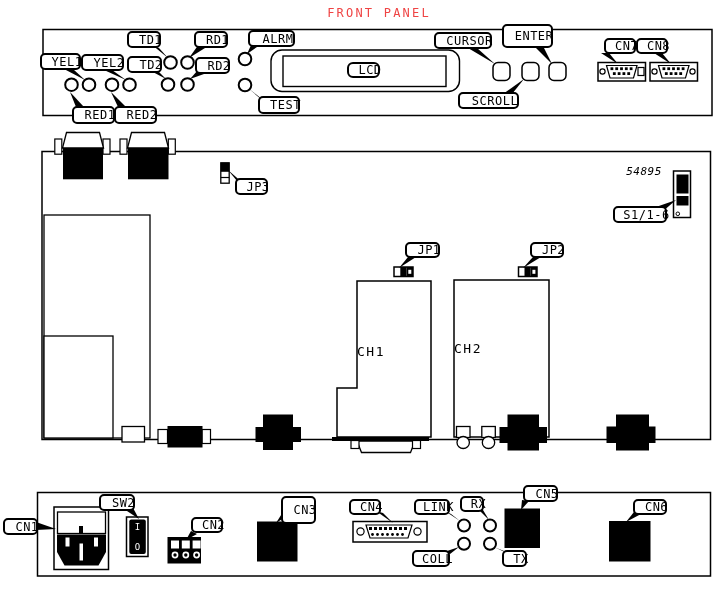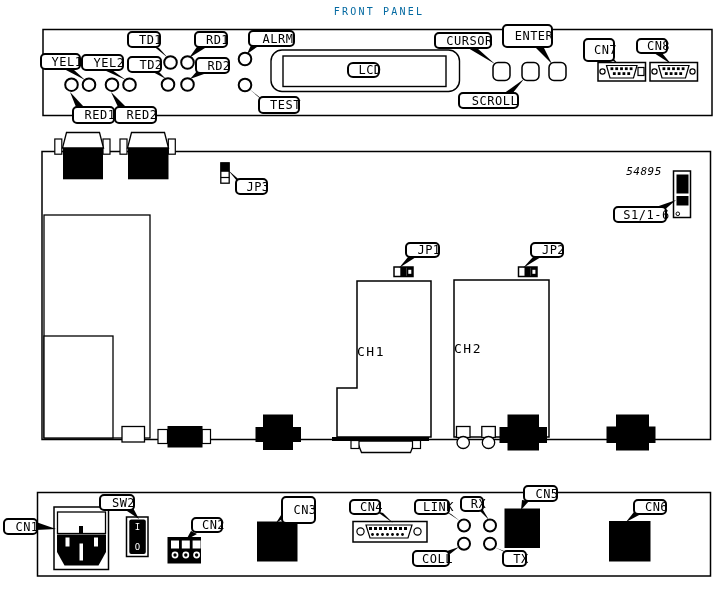--- a/index.html
+++ b/index.html
@@ -1,20 +1,20 @@
 <!DOCTYPE html>
 <html><head>
 <meta charset="utf-8">
 <style>
   html,body{margin:0;padding:0;background:#fff;}
   #stage{position:relative;width:717px;height:610px;background:#fff;overflow:hidden;
          font-family:"DejaVu Sans Mono",monospace;color:#000;}
   #art{position:absolute;left:0;top:0;}
-  .ttl{position:absolute;width:160px;text-align:center;font-size:10px;letter-spacing:2.2px;
-       color:#0369a1;white-space:nowrap;}
+  .ttl{position:absolute;width:160px;text-align:center;font-size:12px;letter-spacing:2.2px;
+       color:#ef4444;white-space:nowrap;}
   .co{position:absolute;box-sizing:border-box;border:2px solid #000;border-radius:5px;
       background:#fff;display:flex;align-items:center;justify-content:center;
       font-size:12px;line-height:1;letter-spacing:0.5px;white-space:nowrap;z-index:3;padding-left:13px;}
   .pn{position:absolute;font-size:11px;letter-spacing:0.5px;white-space:nowrap;z-index:2;font-style:italic;}
   .mod{position:absolute;font-size:13px;letter-spacing:1.5px;z-index:2;}
   .swmark{position:absolute;width:13px;text-align:center;color:#fff;font-size:9px;
           line-height:10px;z-index:3;}
 </style>
 </head>
 <body>
@@ -281,21 +281,21 @@
 <div class="co" style="left:127px;top:56px;width:35px;height:17px">TD2</div>
 <div class="co" style="left:195px;top:57px;width:35px;height:17px">RD2</div>
 <div class="co" style="left:248px;top:30px;width:47px;height:17px">ALRM</div>
 <div class="co" style="left:258px;top:96px;width:42px;height:18px">TEST</div>
 <div class="co" style="left:72px;top:106px;width:43px;height:18px">RED1</div>
 <div class="co" style="left:114px;top:106px;width:43px;height:18px">RED2</div>
 <div class="co" style="left:347px;top:62px;width:33px;height:16px;border-radius:6px">LCD</div>
 <div class="co" style="left:434px;top:32px;width:58px;height:17px">CURSOR</div>
 <div class="co" style="left:502px;top:24px;width:51px;height:24px">ENTER</div>
 <div class="co" style="left:458px;top:92px;width:61px;height:17px">SCROLL</div>
-<div class="co" style="left:583px;top:38px;width:32px;height:24px">CN7</div>
+<div class="co" style="left:604px;top:38px;width:32px;height:16px">CN7</div>
 <div class="co" style="left:636px;top:38px;width:32px;height:16px">CN8</div>
 
 <div class="co" style="left:235px;top:178px;width:33px;height:17px">JP3</div>
 <div class="co" style="left:613px;top:206px;width:54px;height:17px">S1/1-6</div>
 <div class="co" style="left:405px;top:242px;width:35px;height:16px">JP1</div>
 <div class="co" style="left:530px;top:242px;width:34px;height:16px">JP2</div>
 <div class="pn" style="left:626px;top:165px;width:36px;text-align:center">54895</div>
 <div class="mod" style="left:357px;top:344px;width:74px">CH1</div>
 <div class="mod" style="left:454px;top:341px;width:95px">CH2</div>
 

